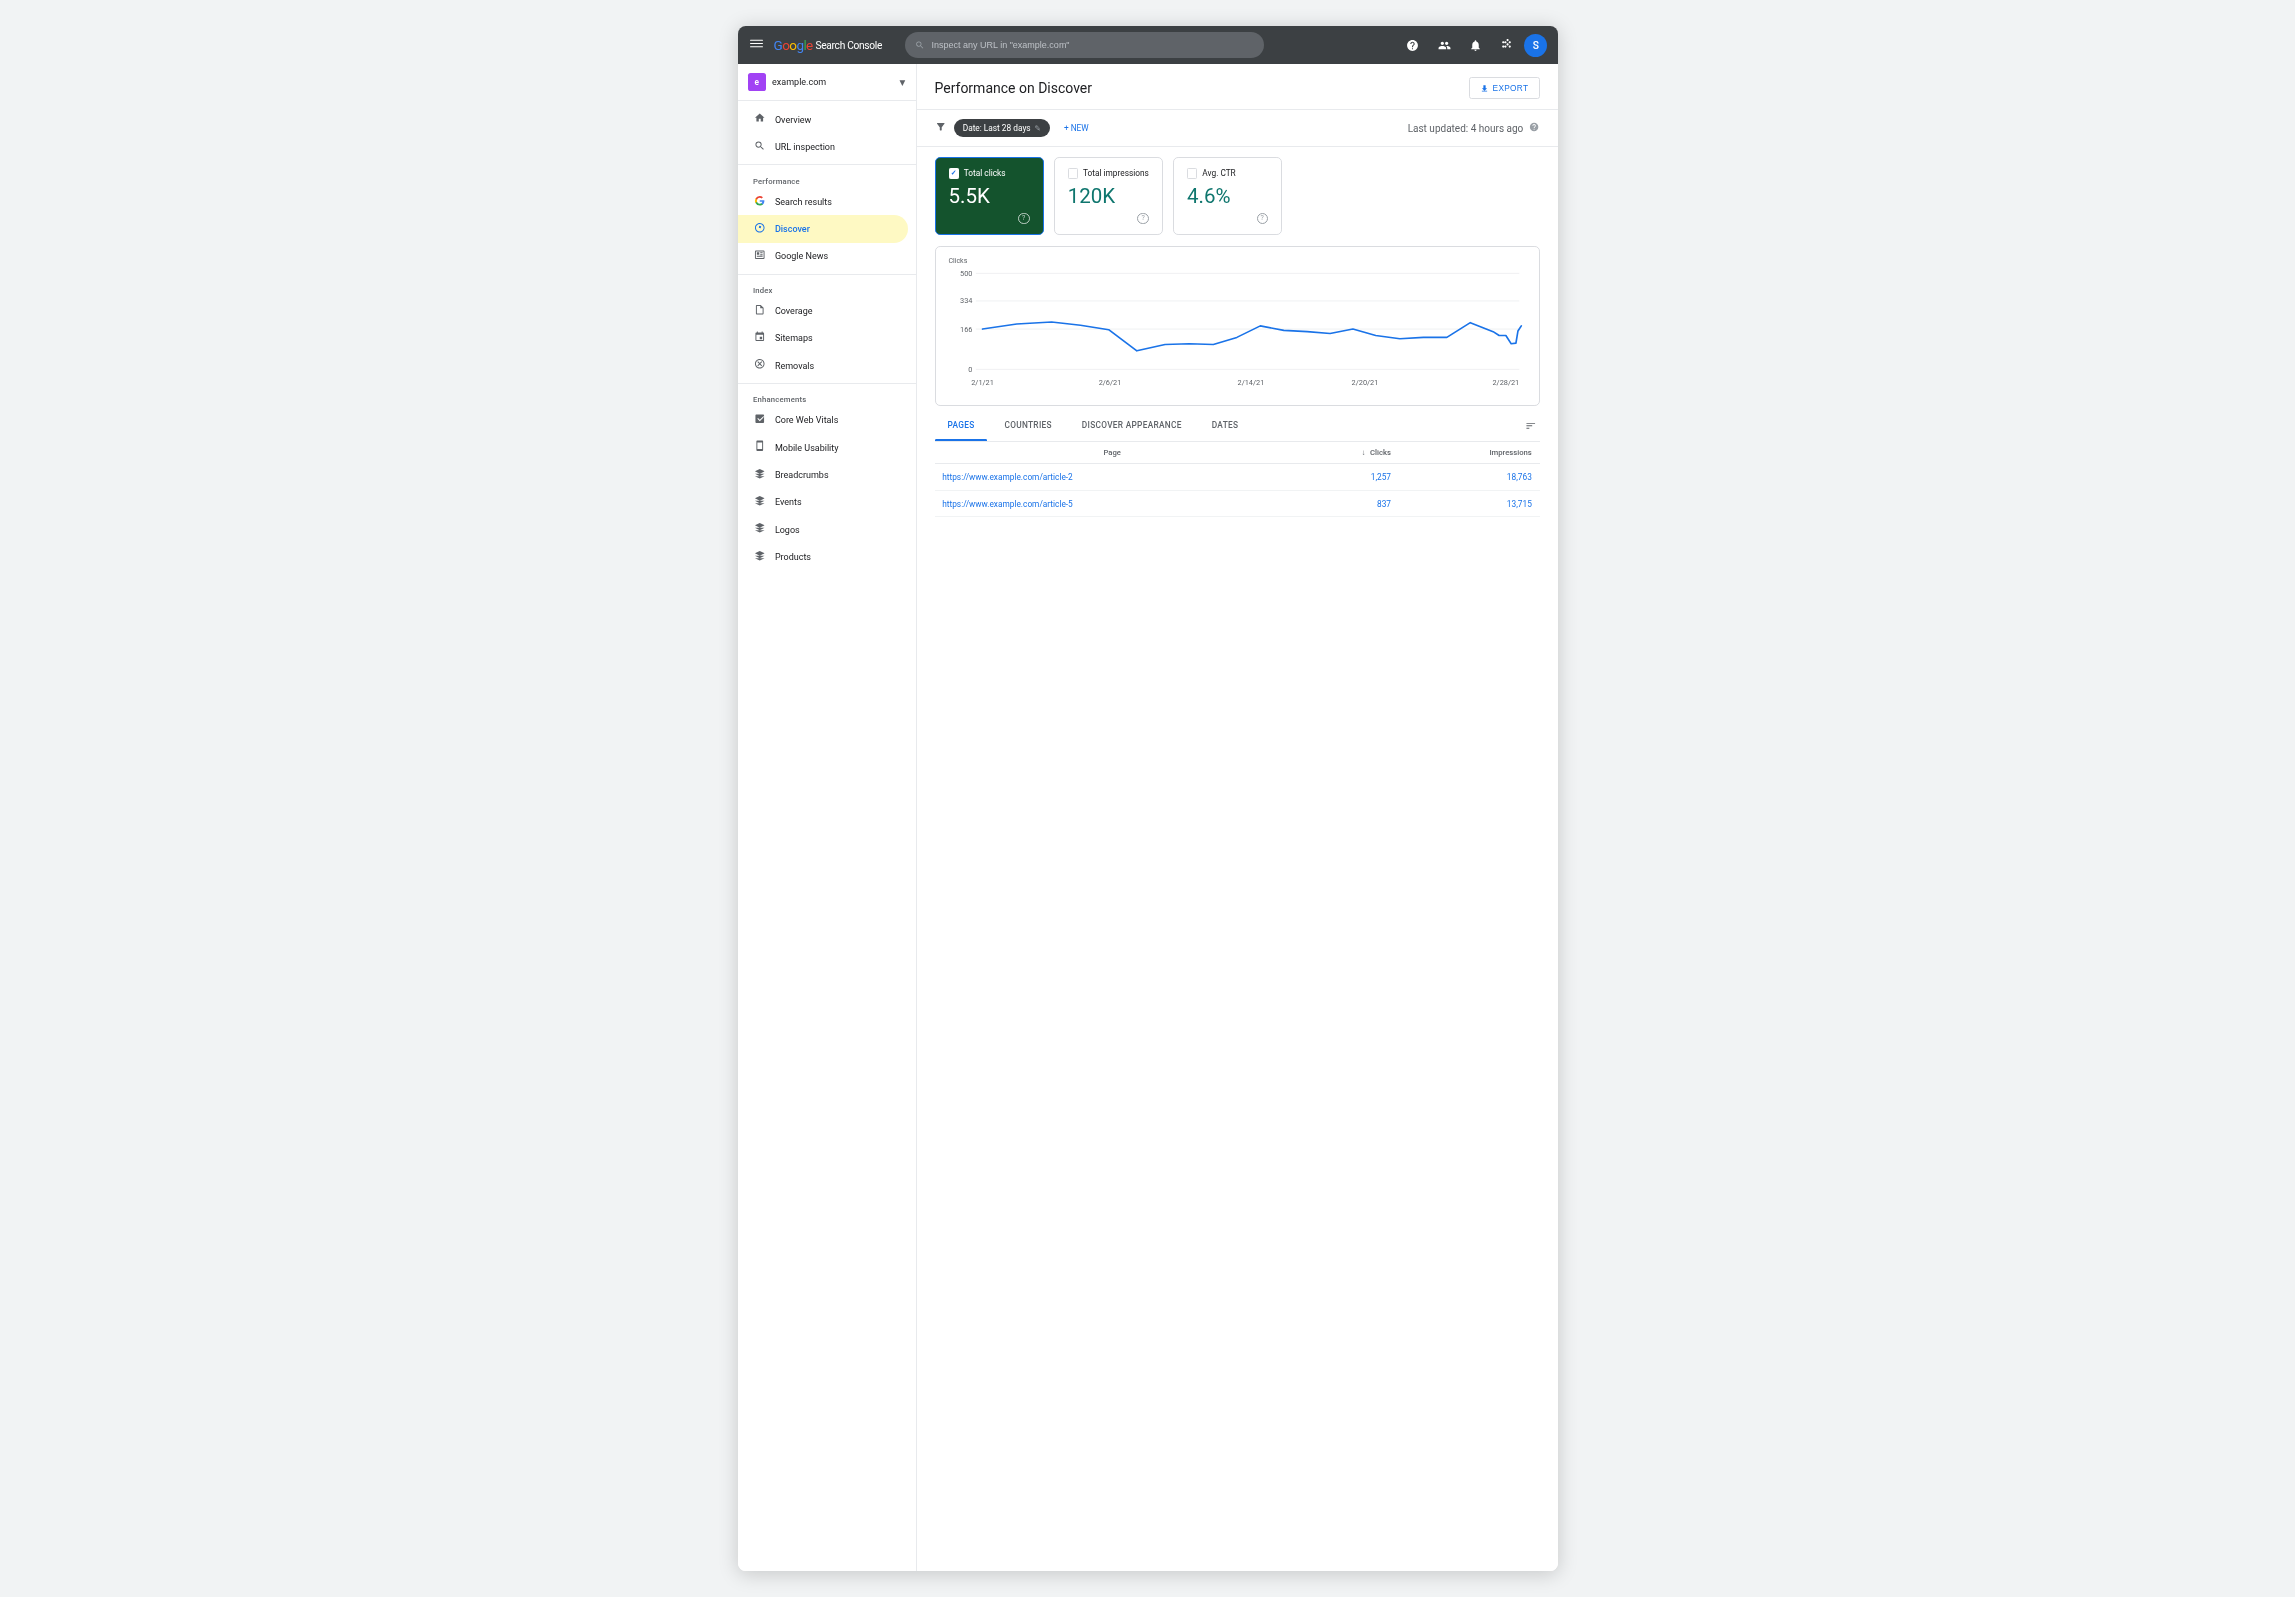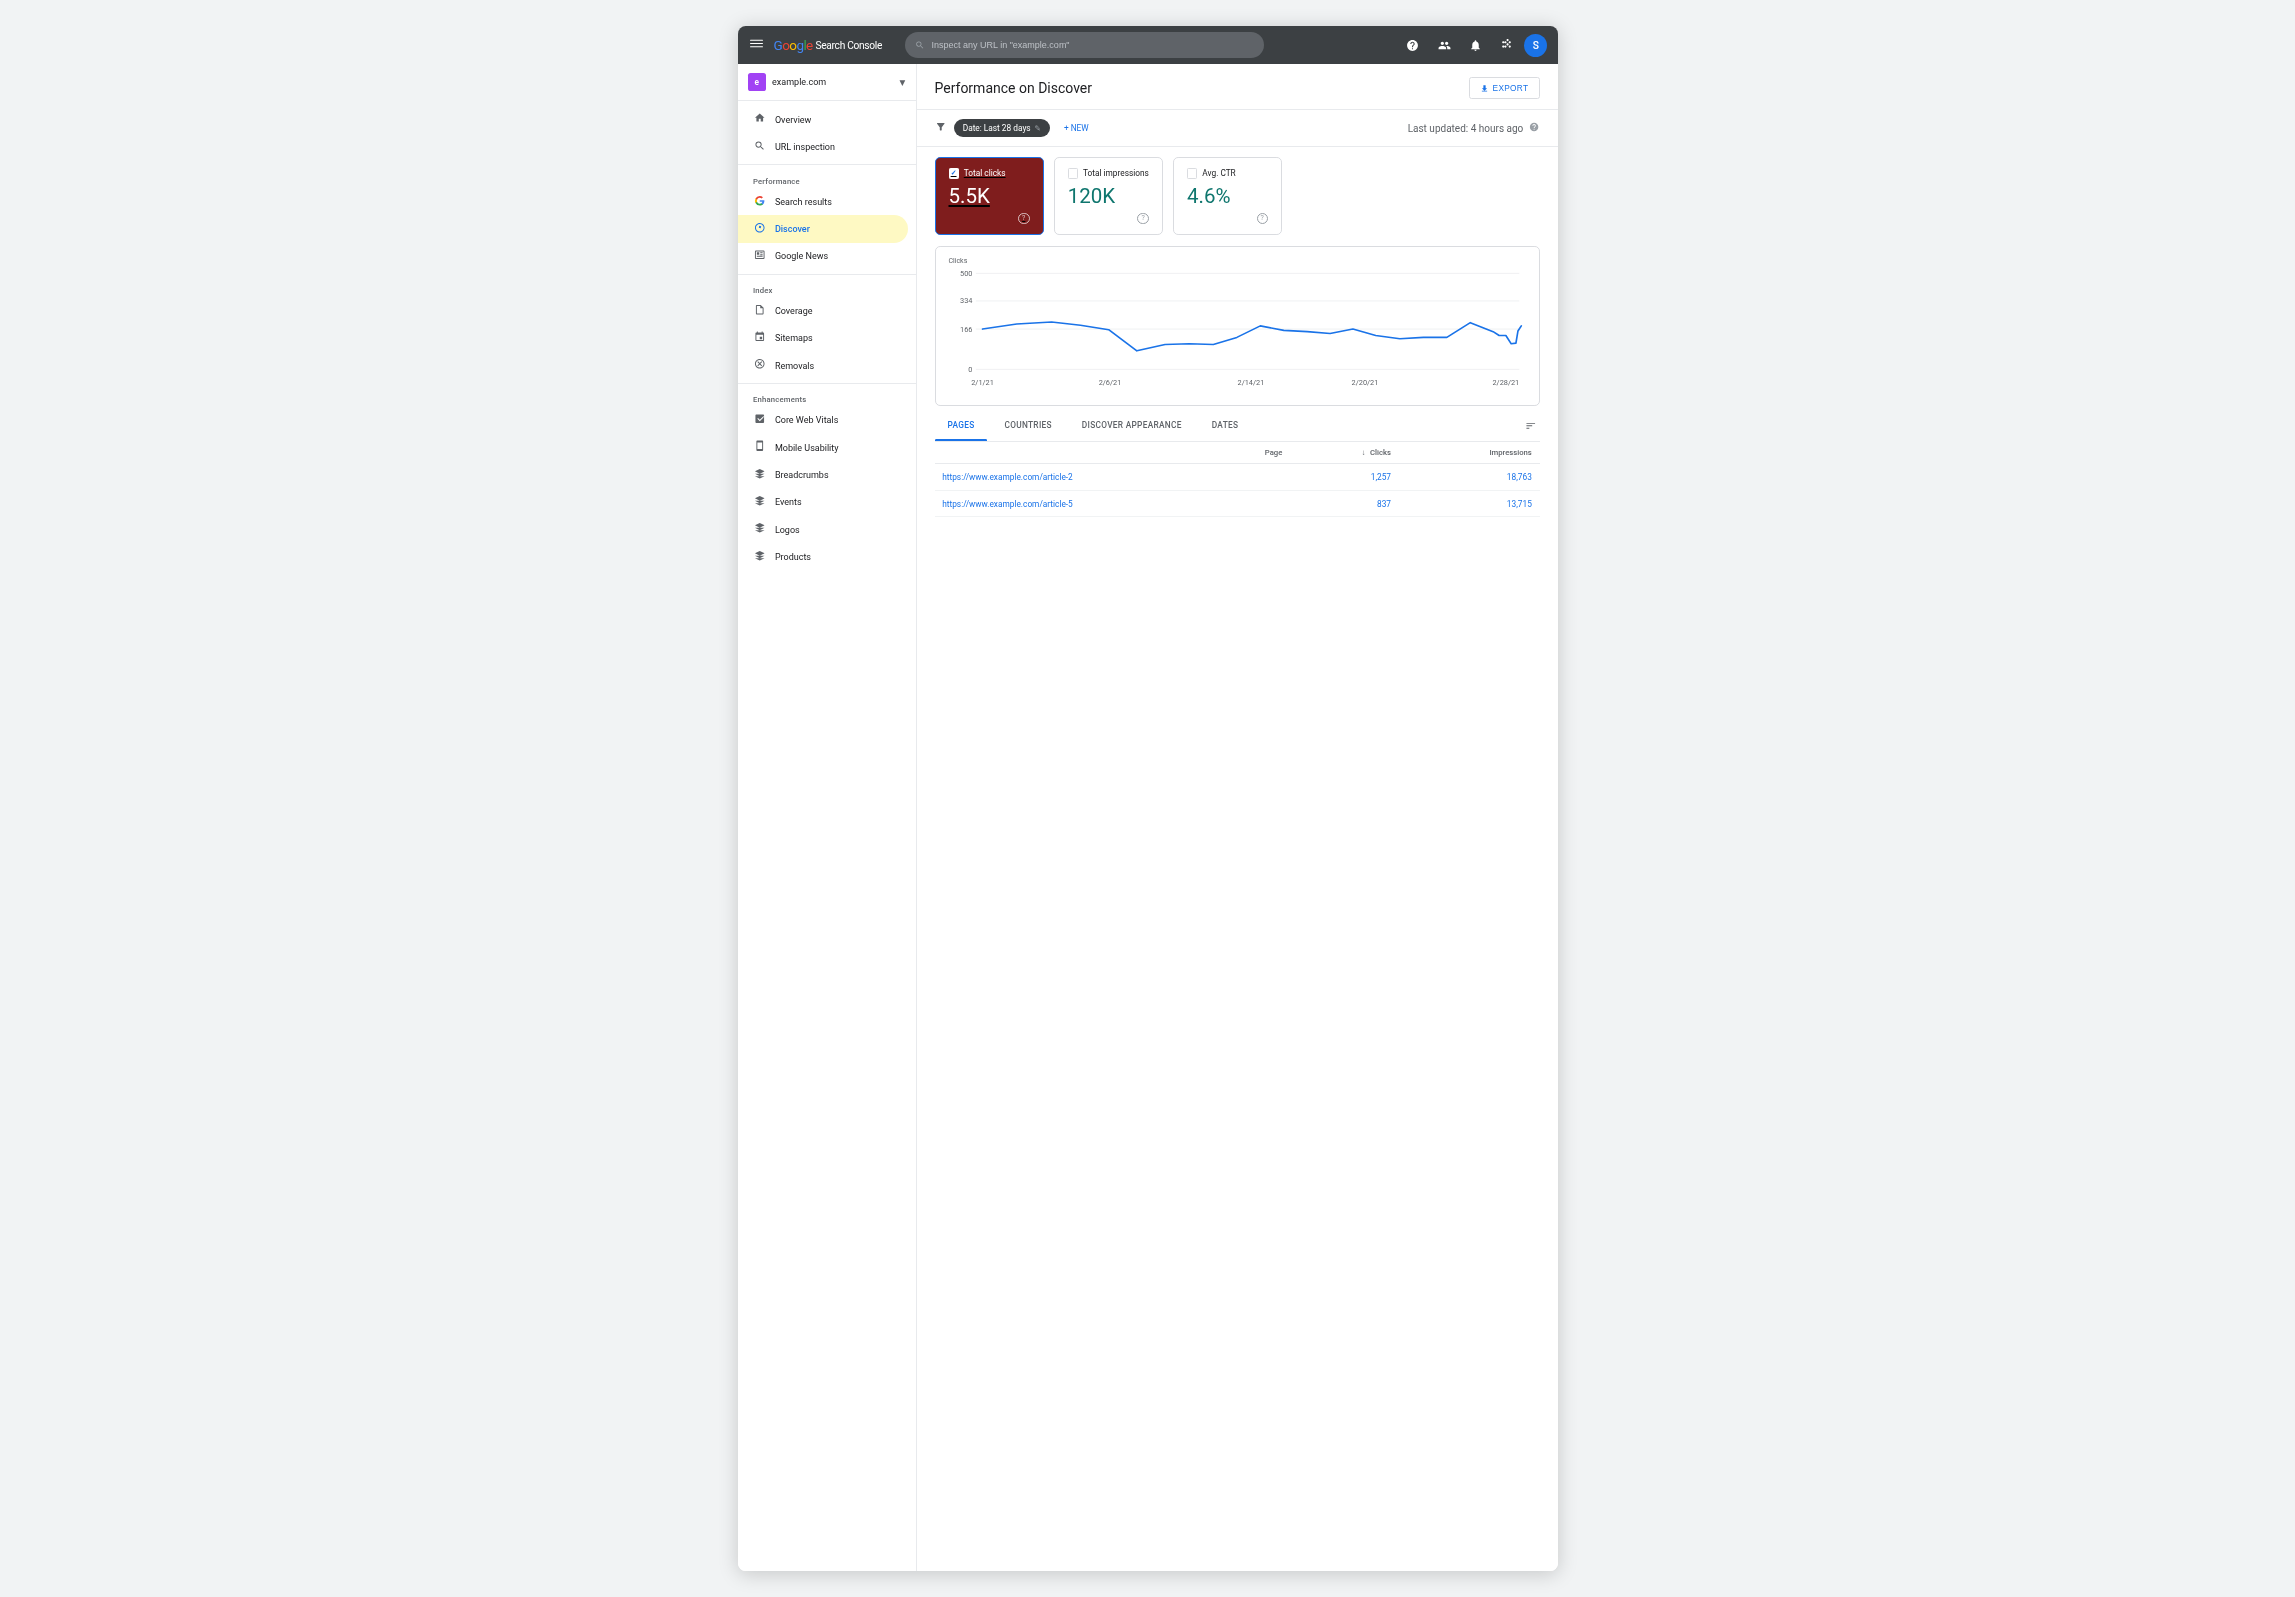--- a/index.html
+++ b/index.html
@@ -258,23 +258,22 @@
     }
     .metric-card {
       border: 0.6px solid #dadce0;
       border-radius: 5.1px;
       padding: 10.2px 13px;
       min-width: 109px;
       cursor: pointer;
       margin-right: 10.2px;
     }
     .metric-card.active {
-      background: #7f1d1d;
+      background: #14532d;
       border-color: #1a73e8;
-      text-decoration: underline;
     }
     .metric-card-header {
       display: flex;
       align-items: center;
       gap: 5.1px;
       margin-bottom: 5.1px;
     }
     .metric-checkbox {
       width: 10.2px;
       height: 10.2px;
@@ -395,21 +394,21 @@
       padding: 0 18px 13px;
     }
     table {
       width: 100%;
       border-collapse: collapse;
     }
     th {
       font-size: 7.7px;
       color: #5f6368;
       font-weight: 500;
-      text-align: right;
+      text-align: center;
       padding: 6.4px 7.7px;
       border-bottom: 0.6px solid #e8eaed;
     }
     th.right { text-align: right; }
     td {
       font-size: 8.3px;
       padding: 7.7px 7.7px;
       border-bottom: 0.6px solid #f1f3f4;
       color: #202124;
     }

